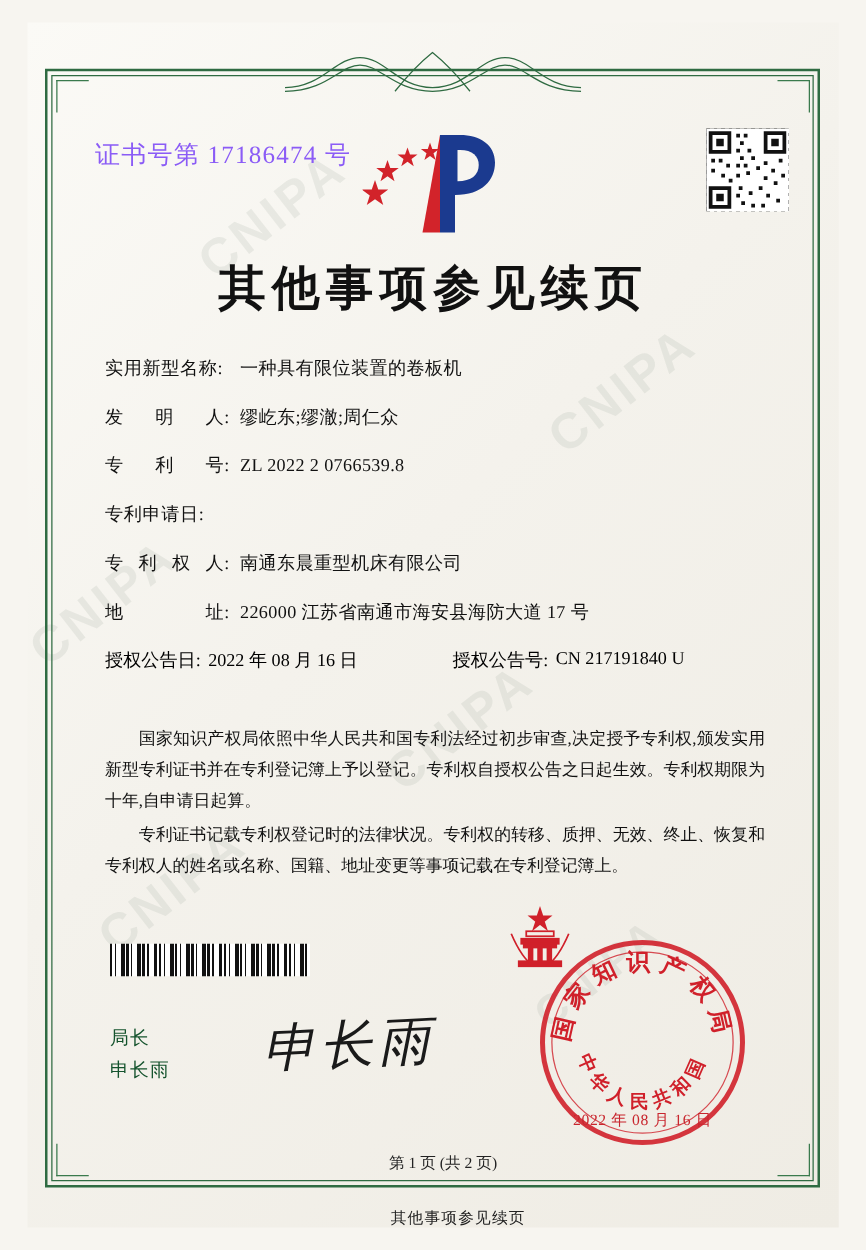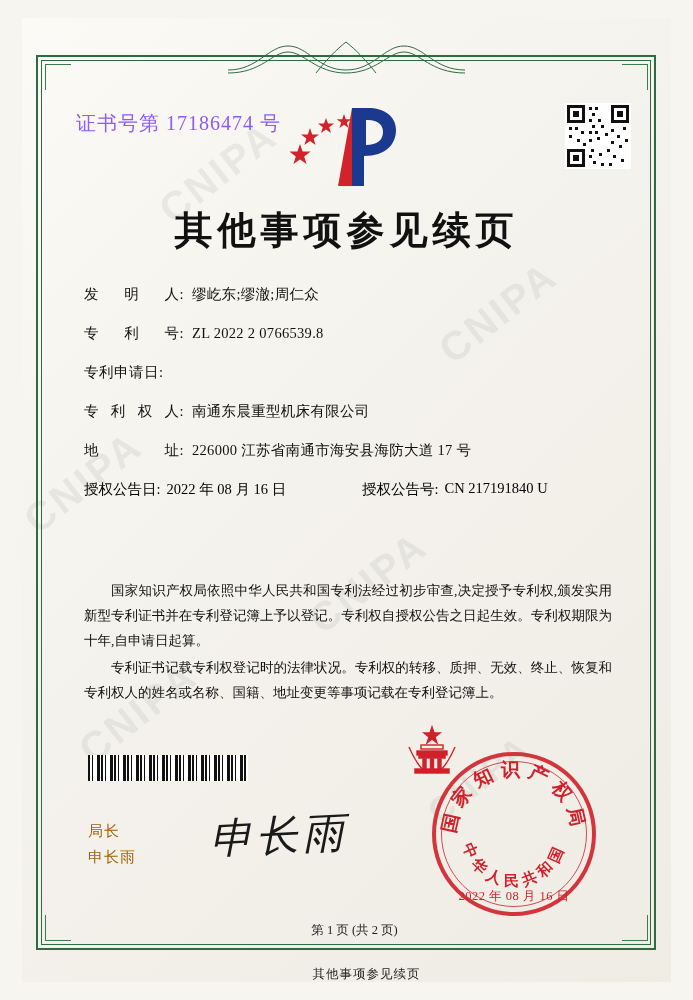--- a/index.html
+++ b/index.html
@@ -187,21 +187,21 @@
       #111 0 2px, #fff 2px 4px, #111 4px 5px, #fff 5px 9px,
       #111 9px 12px, #fff 12px 13px);
   }
 
   
   .sig-label {
     position: absolute;
     left: 88px; top: 818px;
     font-size: 15px;
     line-height: 26px;
-    color: #a16207;
+    color: #14532d;
     letter-spacing: 1px;
   }
   .sig-script {
     position: absolute;
     left: 210px; top: 808px;
     font-size: 42px;
     font-family: "DejaVu Serif", serif;
     font-style: italic;
     color: #1a1a1a;
     letter-spacing: 4px;
@@ -358,20 +358,24 @@
           <rect x="44" y="60" width="3" height="3"></rect>
           <rect x="24" y="52" width="3" height="3"></rect>
       </g>
     </svg>
   </div>
 
   <div class="title">其他事项参见续页</div>
 
   <div class="fields">
 
+    <div class="row">
+      <div class="lbl">实用新型名称:</div>
+      <div class="val">一种具有限位装置的卷板机</div>
+    </div>
 
     <div class="row">
       <div class="lbl spread">
         <span>发</span>
         <span>明</span>
         <span>人:</span>
       </div>
       <div class="val">缪屹东;缪澈;周仁众</div>
     </div>
 

